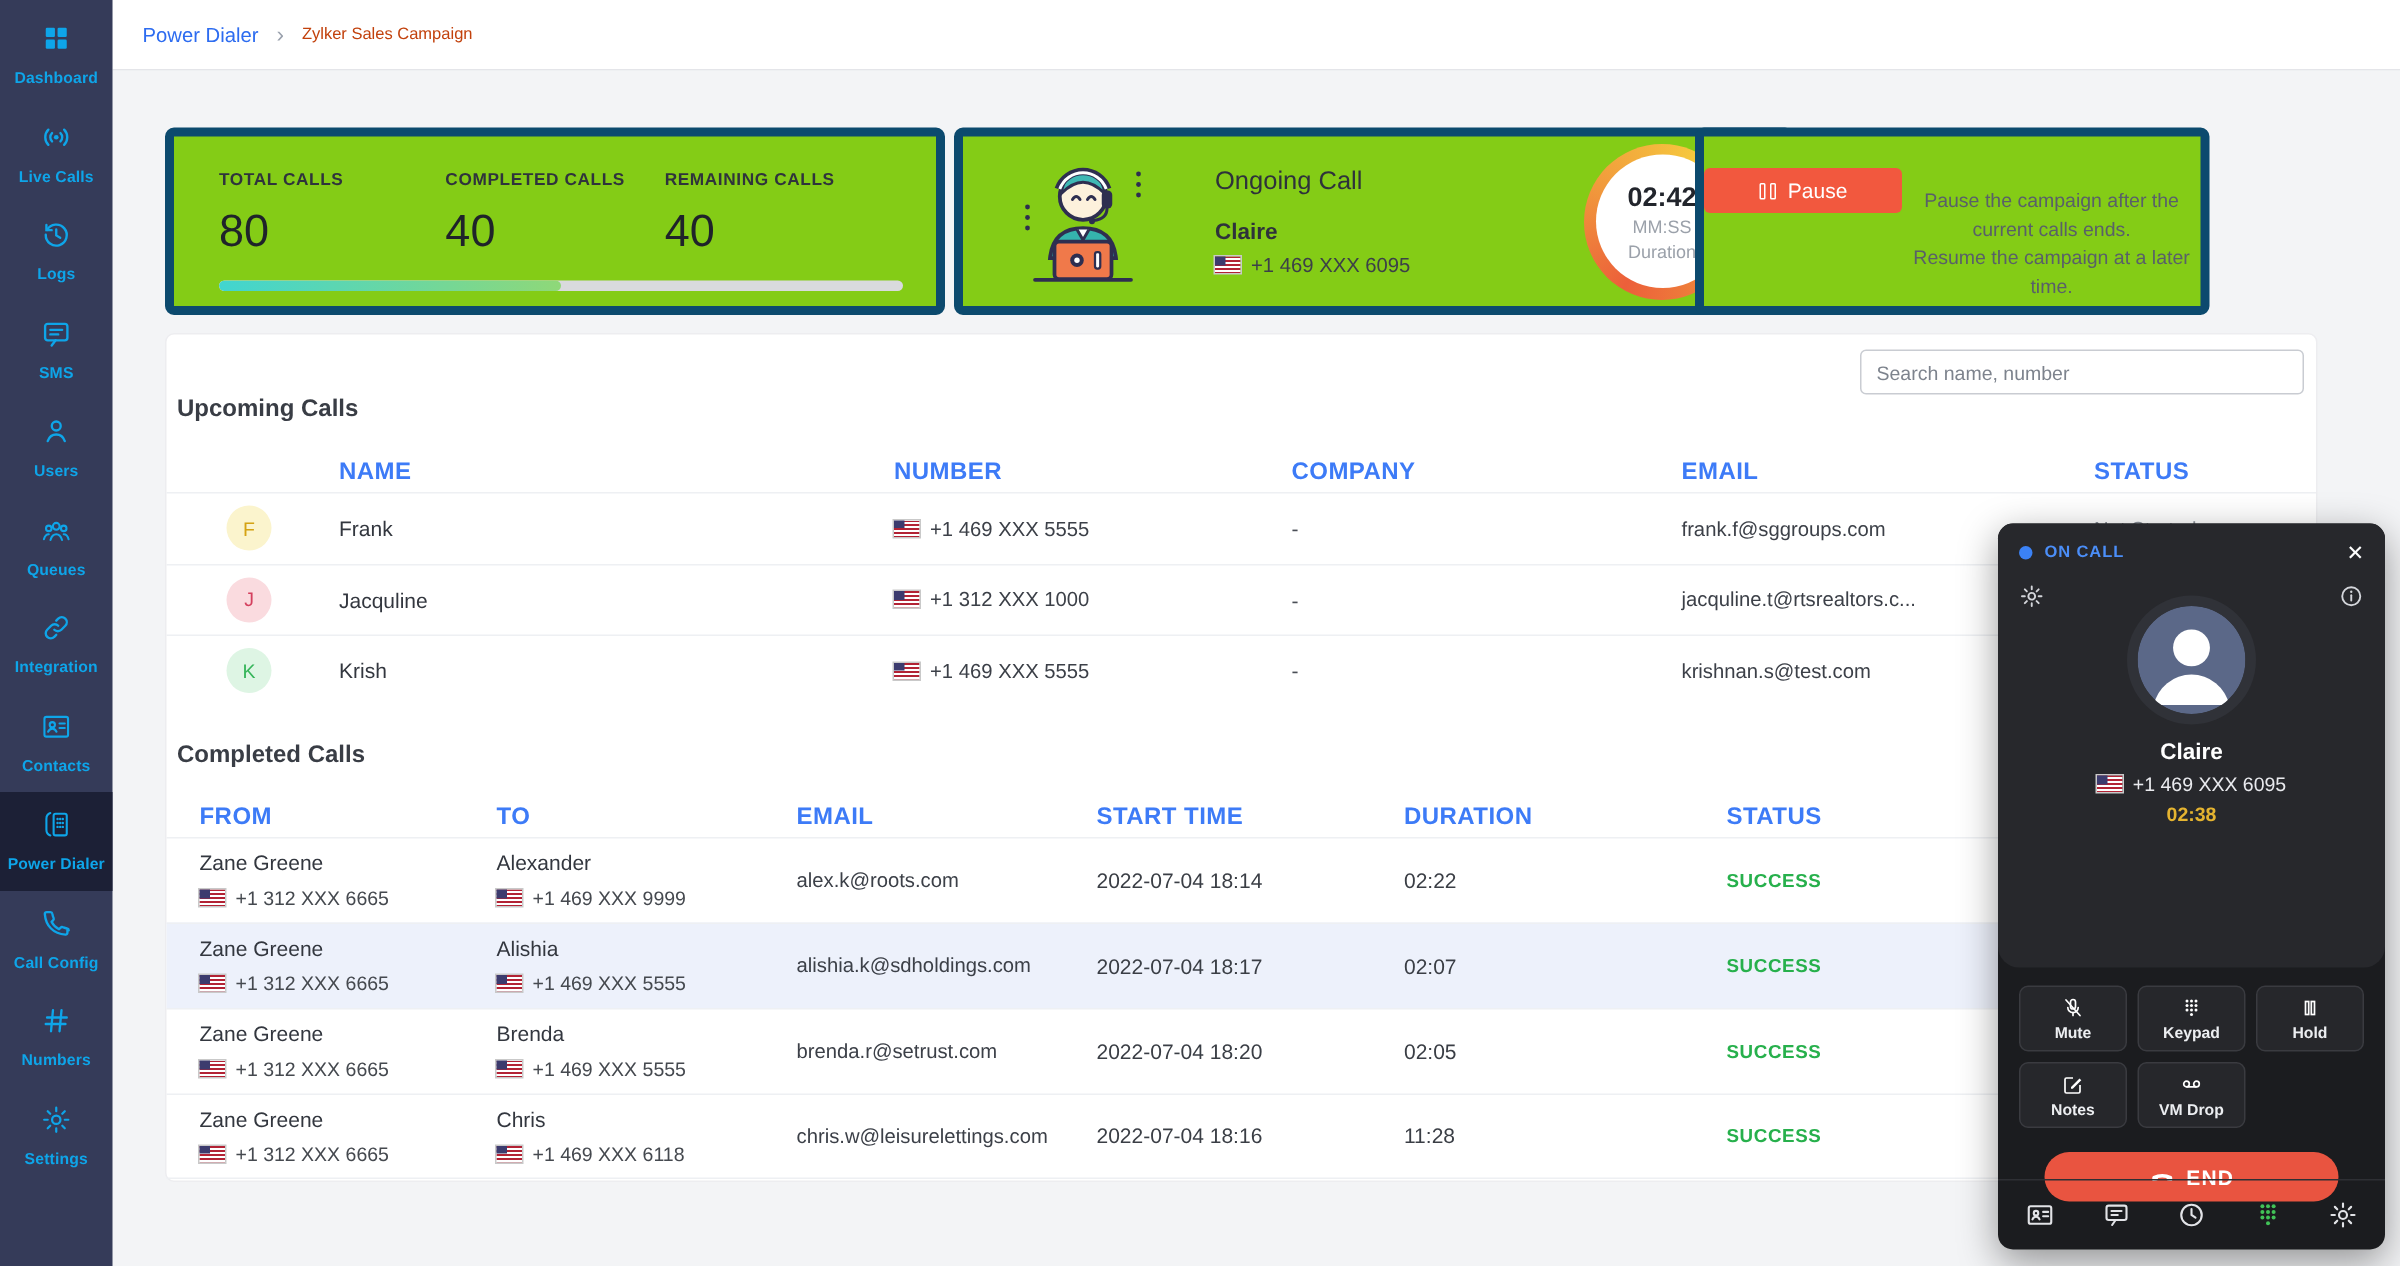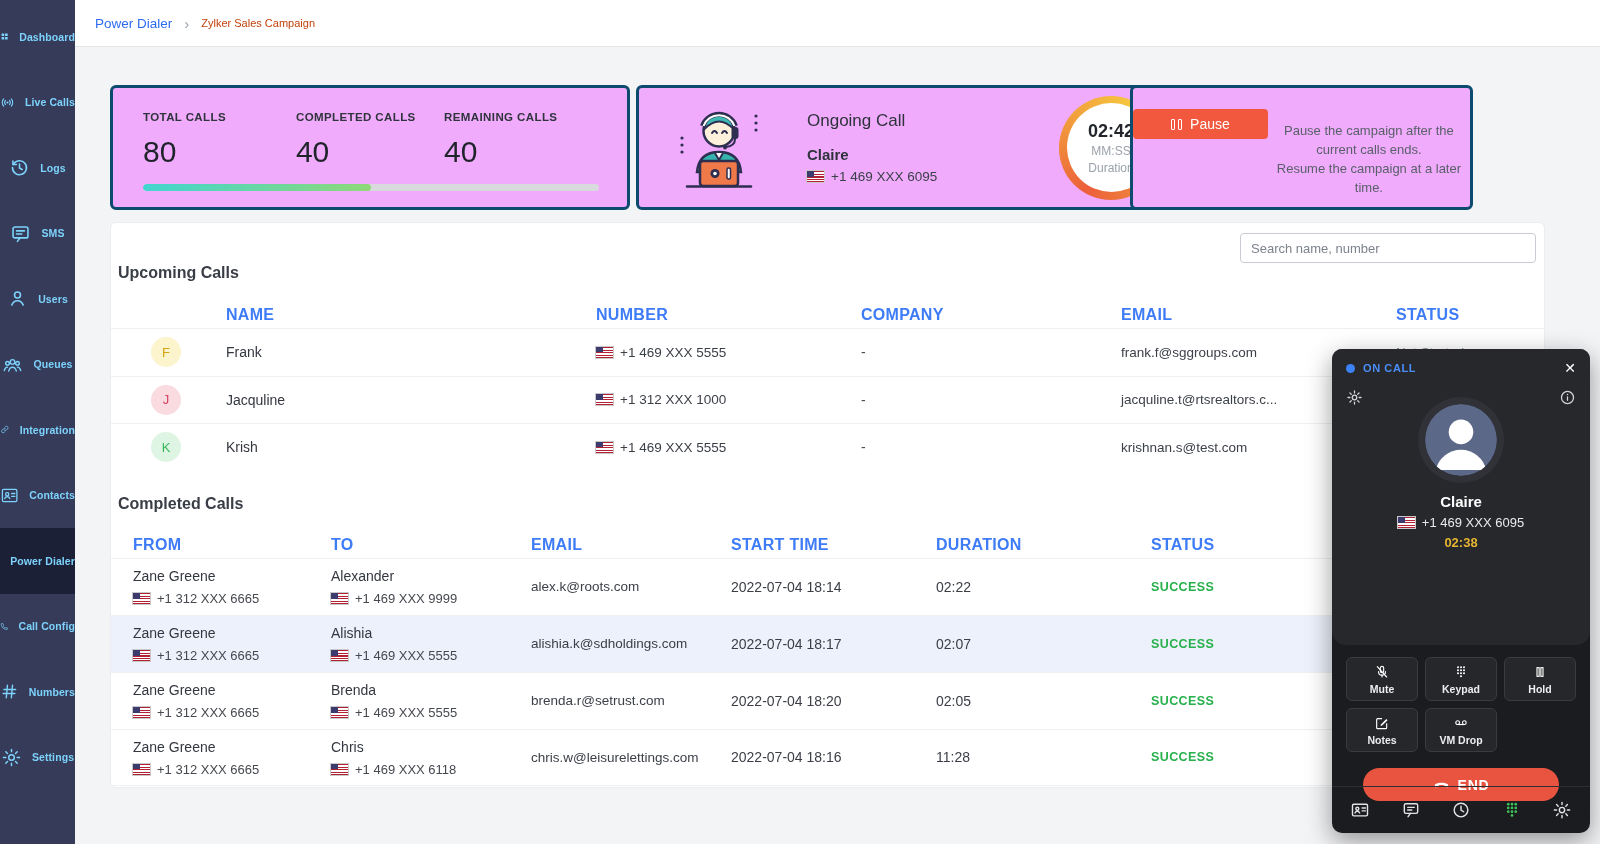--- a/index.html
+++ b/index.html
@@ -2,33 +2,33 @@
 <html><head>
 <meta charset="utf-8">
 <style>
   *{box-sizing:border-box;margin:0;padding:0}
   html,body{width:1600px;height:844px}
   body{position:relative;overflow:hidden;background:#f3f4f6;font-family:"Liberation Sans",sans-serif;color:#33363d}
   svg{display:block}
 
   
   .sidebar{position:absolute;left:0;top:0;width:75px;height:844px;background:#353b59;padding-top:4px;z-index:5}
-  .sb-item{height:65.5px;display:flex;flex-direction:row;align-items:center;justify-content:center;gap:10px;color:#7dd3fc;cursor:pointer}
+  .sb-item{height:65.5px;display:flex;flex-direction:column;align-items:center;justify-content:center;gap:10px;color:#0ea5e9;cursor:pointer}
   .sb-item svg{width:21px;height:21px}
   .sb-label{font-size:10.5px;font-weight:700;letter-spacing:.1px;white-space:nowrap}
   .sb-item.active{background:#1c2036}
 
   
   .header{position:absolute;left:75px;top:0;width:1525px;height:47px;background:#fff;border-bottom:1px solid #e4e5e9;display:flex;align-items:center;padding:0 20px;z-index:4}
   .crumb-link{color:#2d6cf0;font-size:13.5px;cursor:pointer}
   .crumb-sep{color:#9aa1ad;margin:0 12px;font-size:15px}
   .crumb-current{color:#c2410c;font-size:11px;font-weight:400}
 
   
-  .card{position:absolute;background:#f0abfc;border:3px solid #0c4a6e;border-radius:6px}
+  .card{position:absolute;background:#84cc16;border:6px solid #0c4a6e;border-radius:6px}
   #card-stats{left:110px;top:85px;width:520px;height:125px;padding:23px 30px 0}
   .stats-row{display:flex}
   .stat{width:160px}
   .stat:nth-child(2){width:155px}
   .stat-label{font-size:11.5px;font-weight:700;color:#2f333c;letter-spacing:.4px}
   .stat-value{font-size:30px;color:#1f232a;margin-top:12px}
   .progress-track{margin-top:15px;height:7px;border-radius:4px;background:#d9dadd;overflow:hidden;width:456px}
   .progress-fill{height:100%;border-radius:4px;background:linear-gradient(90deg,#41d5d0,#8fd878)}
 
   #card-ongoing{left:636px;top:85px;width:560px;height:125px;display:flex;align-items:center;padding:0 30px}

